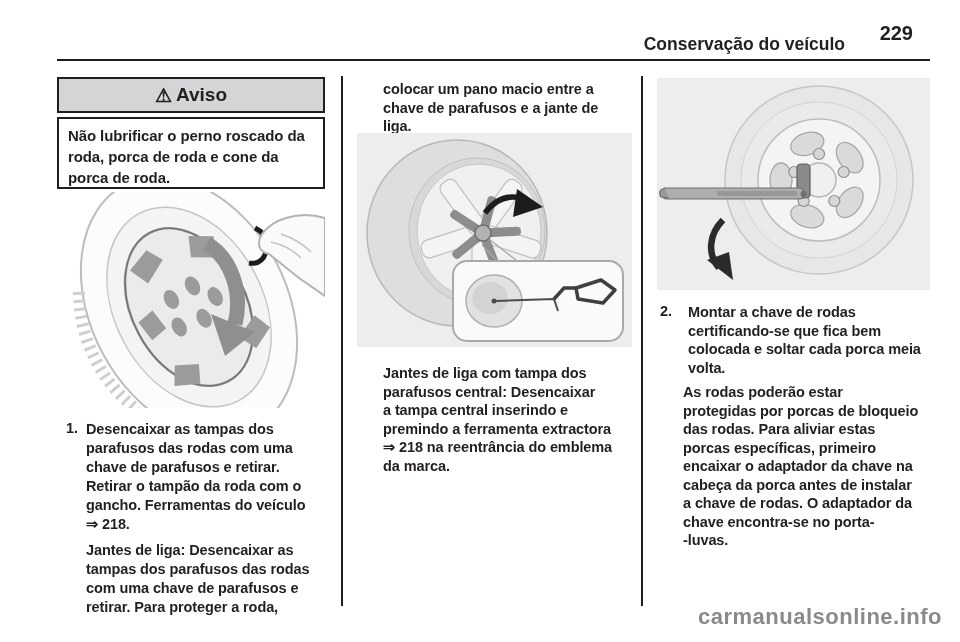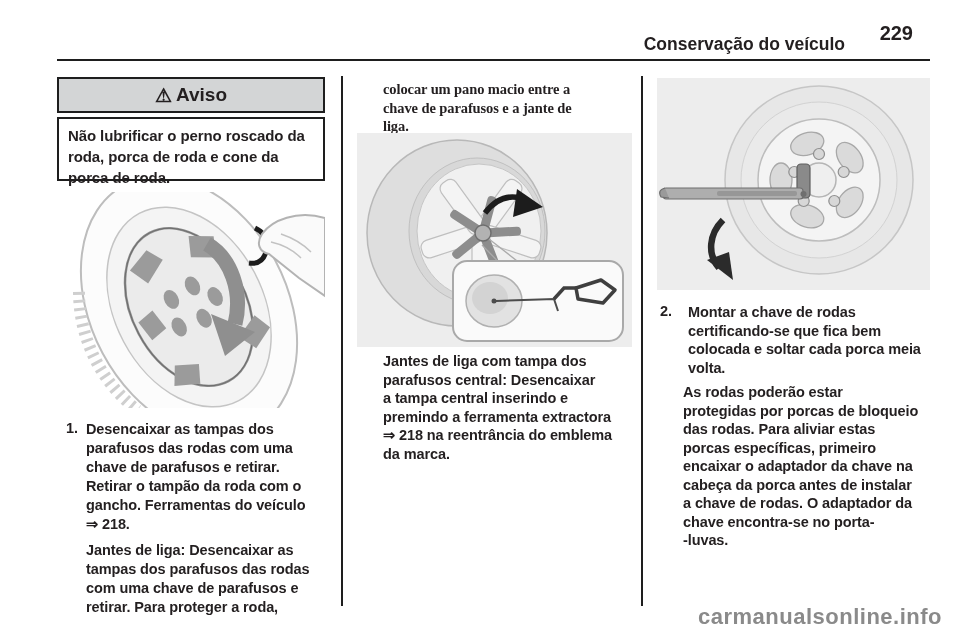--- a/index.html
+++ b/index.html
@@ -22,37 +22,37 @@
   .col-sep { top:76px; width:2px; height:530px; background:#1e1e1e; }
   #col-sep-1 { left:341px; }
   #col-sep-2 { left:641px; }
 
   
   #warning-header { left:57px; top:77px; width:268px; height:36px;
     background:#d3d5d6; border:2px solid #1e1e1e;
     display:flex; align-items:center; justify-content:center;
     font-size:19px; font-weight:700; gap:4px; }
   #warning-header .tri { font-size:19px; line-height:1; }
-  #warning-body { left:57px; top:117px; width:268px; height:64px;
+  #warning-body { left:57px; top:117px; width:268px; height:72px;
     background:#ffffff; border:2px solid #1e1e1e; padding:6px 0 0 9px;
     font-size:15px; line-height:21px; }
 
   
   .illus { background:#ededed; }
   #illus-left  { left:59px;  top:192px; width:266px; height:216px; background:#ffffff; }
   #illus-mid   { left:357px; top:133px; width:275px; height:214px; }
   #illus-right { left:657px; top:78px;  width:273px; height:212px; }
 
   
   #step1-number { left:66px;  top:420px; }
   #step1-text   { left:86px;  top:420px; line-height:19px; }
   #step1-para2  { left:86px;  top:541px; line-height:19px; }
 
-  #mid-para-top { left:383px; top:80px;font-family:Liberation Serif, serif;  }
-  #mid-para-cap { left:383px; top:352px; }
+  #mid-para-top { left:383px; top:80px;  }
+  #mid-para-cap { left:383px; top:364px; }
 
   #step2-number { left:660px; top:303px; }
   #step2-text   { left:688px; top:303px; }
   #step2-para2  { left:683px; top:383px; }
 
   #watermark { right:18px; top:604px; font-size:22px; font-weight:700;
                color:#8a8a8a; letter-spacing:0.5px; }
 </style>
 </head>
 <body>

